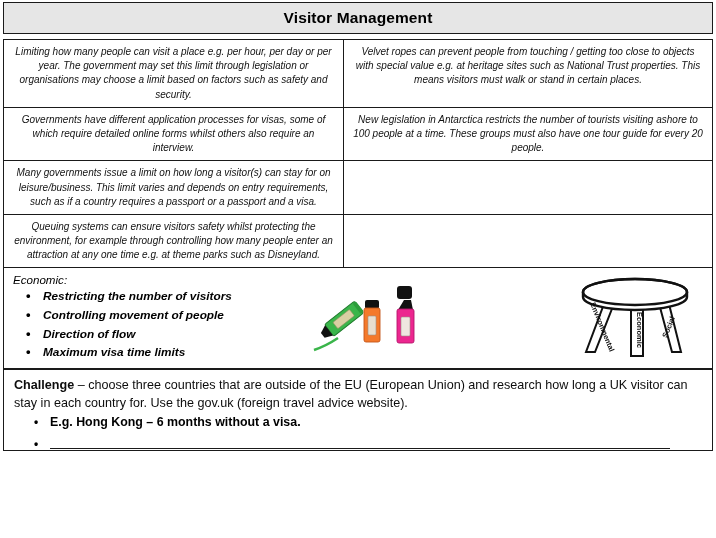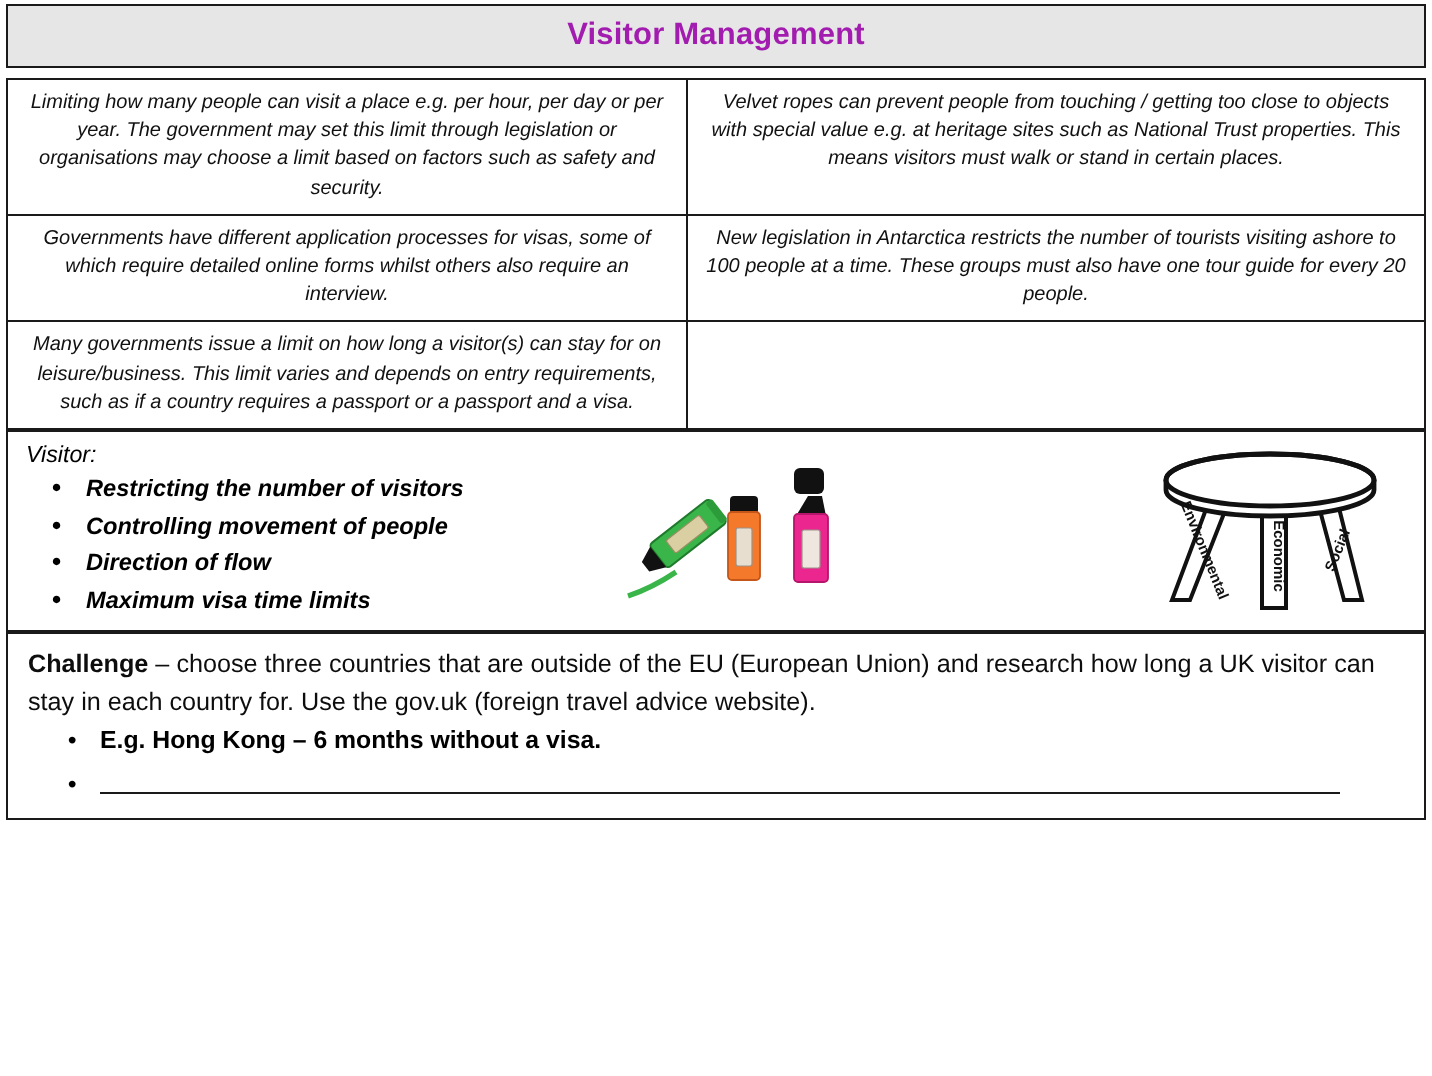--- a/index.html
+++ b/index.html
@@ -29,21 +29,21 @@
     background: #e6e6e6;
     display: flex;
     align-items: center;
     justify-content: center;
     box-sizing: border-box;
   }
   .title-bar .title-text {
     font-size: 15.5px;
     font-weight: bold;
     letter-spacing: 0.1px;
-    color: #a21caf;
+    color: #000000;
   }
 
   
   .table {
     margin-top: 5px;
     border: 1.5px solid #1a1a1a;
     box-sizing: border-box;
   }
   .row {
     display: flex;
@@ -124,21 +124,21 @@
     width: 125px;
     height: 86px;
   }
 
   
   .challenge {
     border: 1.5px solid #1a1a1a;
     border-top: none;
     box-sizing: border-box;
     padding: 6px 10px 0 10px;
-    height: 93px;
+    height: 81px;
     overflow: hidden;
   }
   .challenge-intro {
     font-size: 12.6px;
     line-height: 1.45;
     color: #0d0d0d;
   }
   .challenge-intro .lead {
     font-weight: bold;
   }
@@ -190,25 +190,26 @@
     <div class="row">
       <div class="cell left">Governments have different application processes for visas, some of which require detailed online forms whilst others also require an interview.</div>
       <div class="cell right">New legislation in Antarctica restricts the number of tourists visiting ashore to 100 people at a time.  These groups must also have one tour guide for every 20 people.</div>
     </div>
 
     <div class="row">
       <div class="cell left">Many governments issue a limit on how long a visitor(s) can stay for on leisure/business.  This limit varies and depends on entry requirements, such as if a country requires a passport or a passport and a visa.</div>
     </div>
 
     <div class="row">
+      <div class="cell left">Queuing systems can ensure visitors safety whilst protecting the environment, for example through controlling how many people enter an attraction at any one time e.g. at theme parks such as Disneyland.</div>
     </div>
 
     <div class="methods-row">
       <div class="methods-text">
-        <div class="methods-label">Visitor:</div>
+        <div class="methods-label">Economic:</div>
         <ul class="methods-list">
           <li>Restricting the number of visitors</li>
           <li>Controlling movement of people</li>
           <li>Direction of flow</li>
           <li>Maximum visa time limits</li>
         </ul>
       </div>
 
       <div class="methods-art">
 

